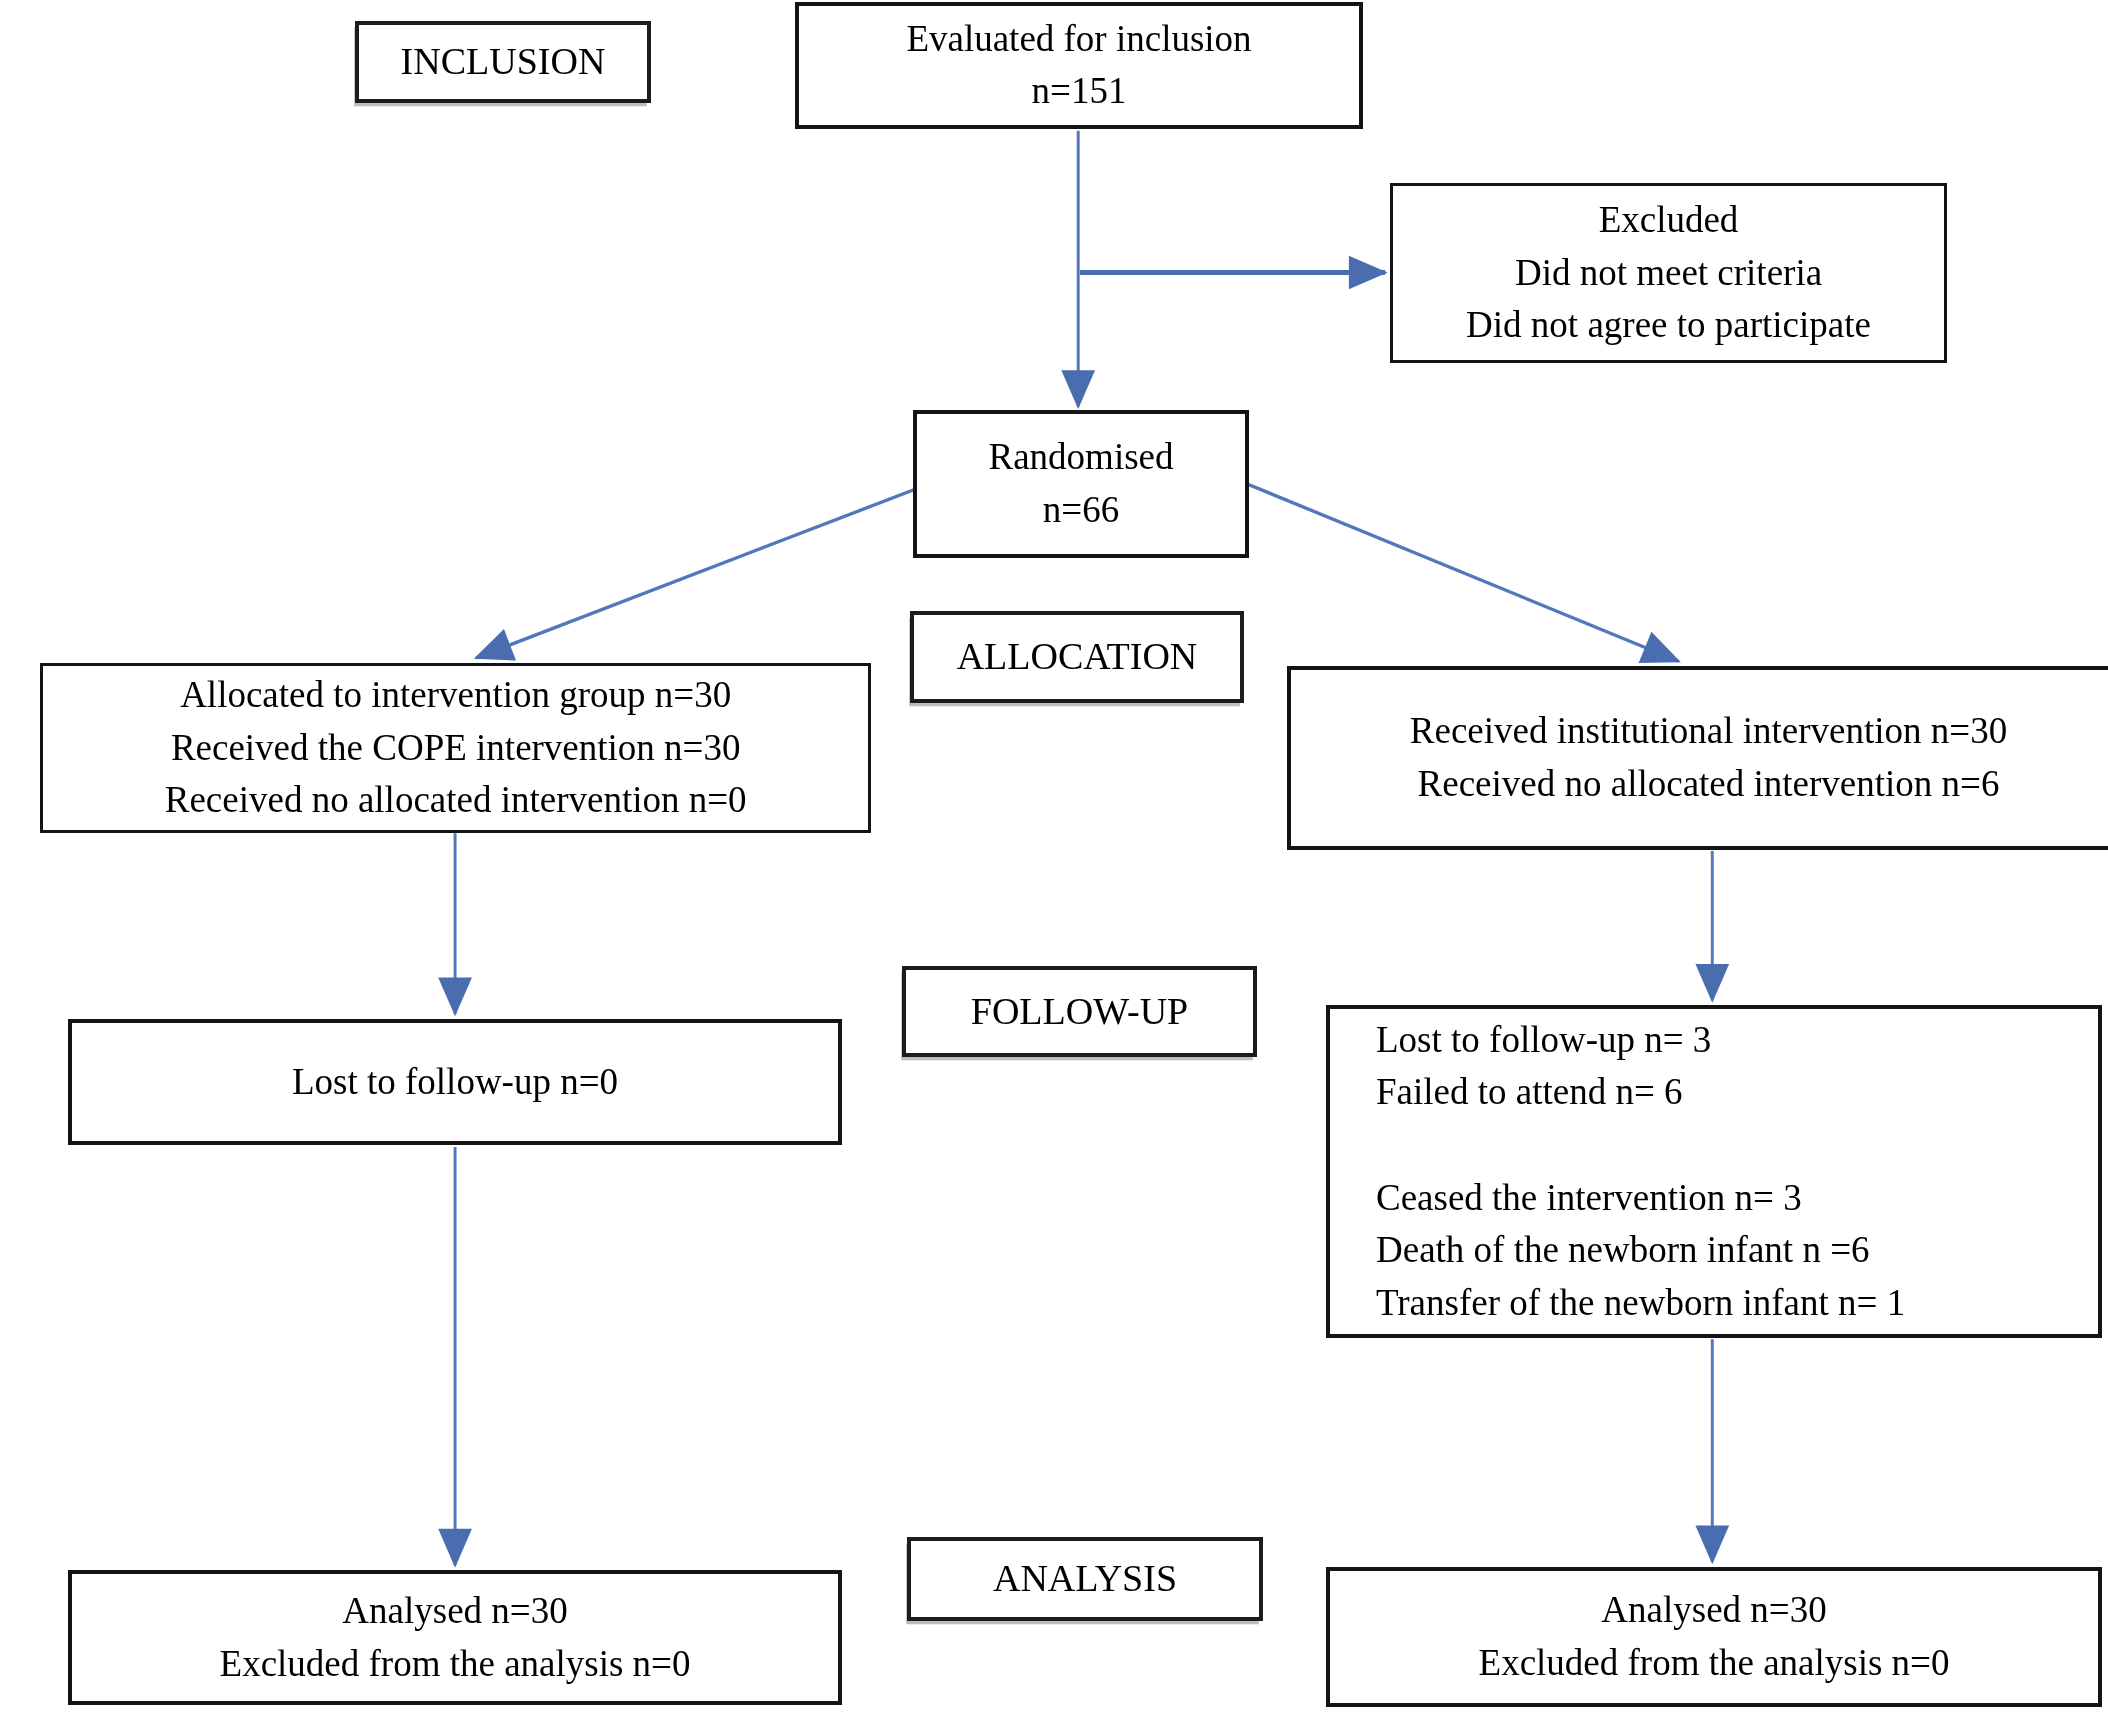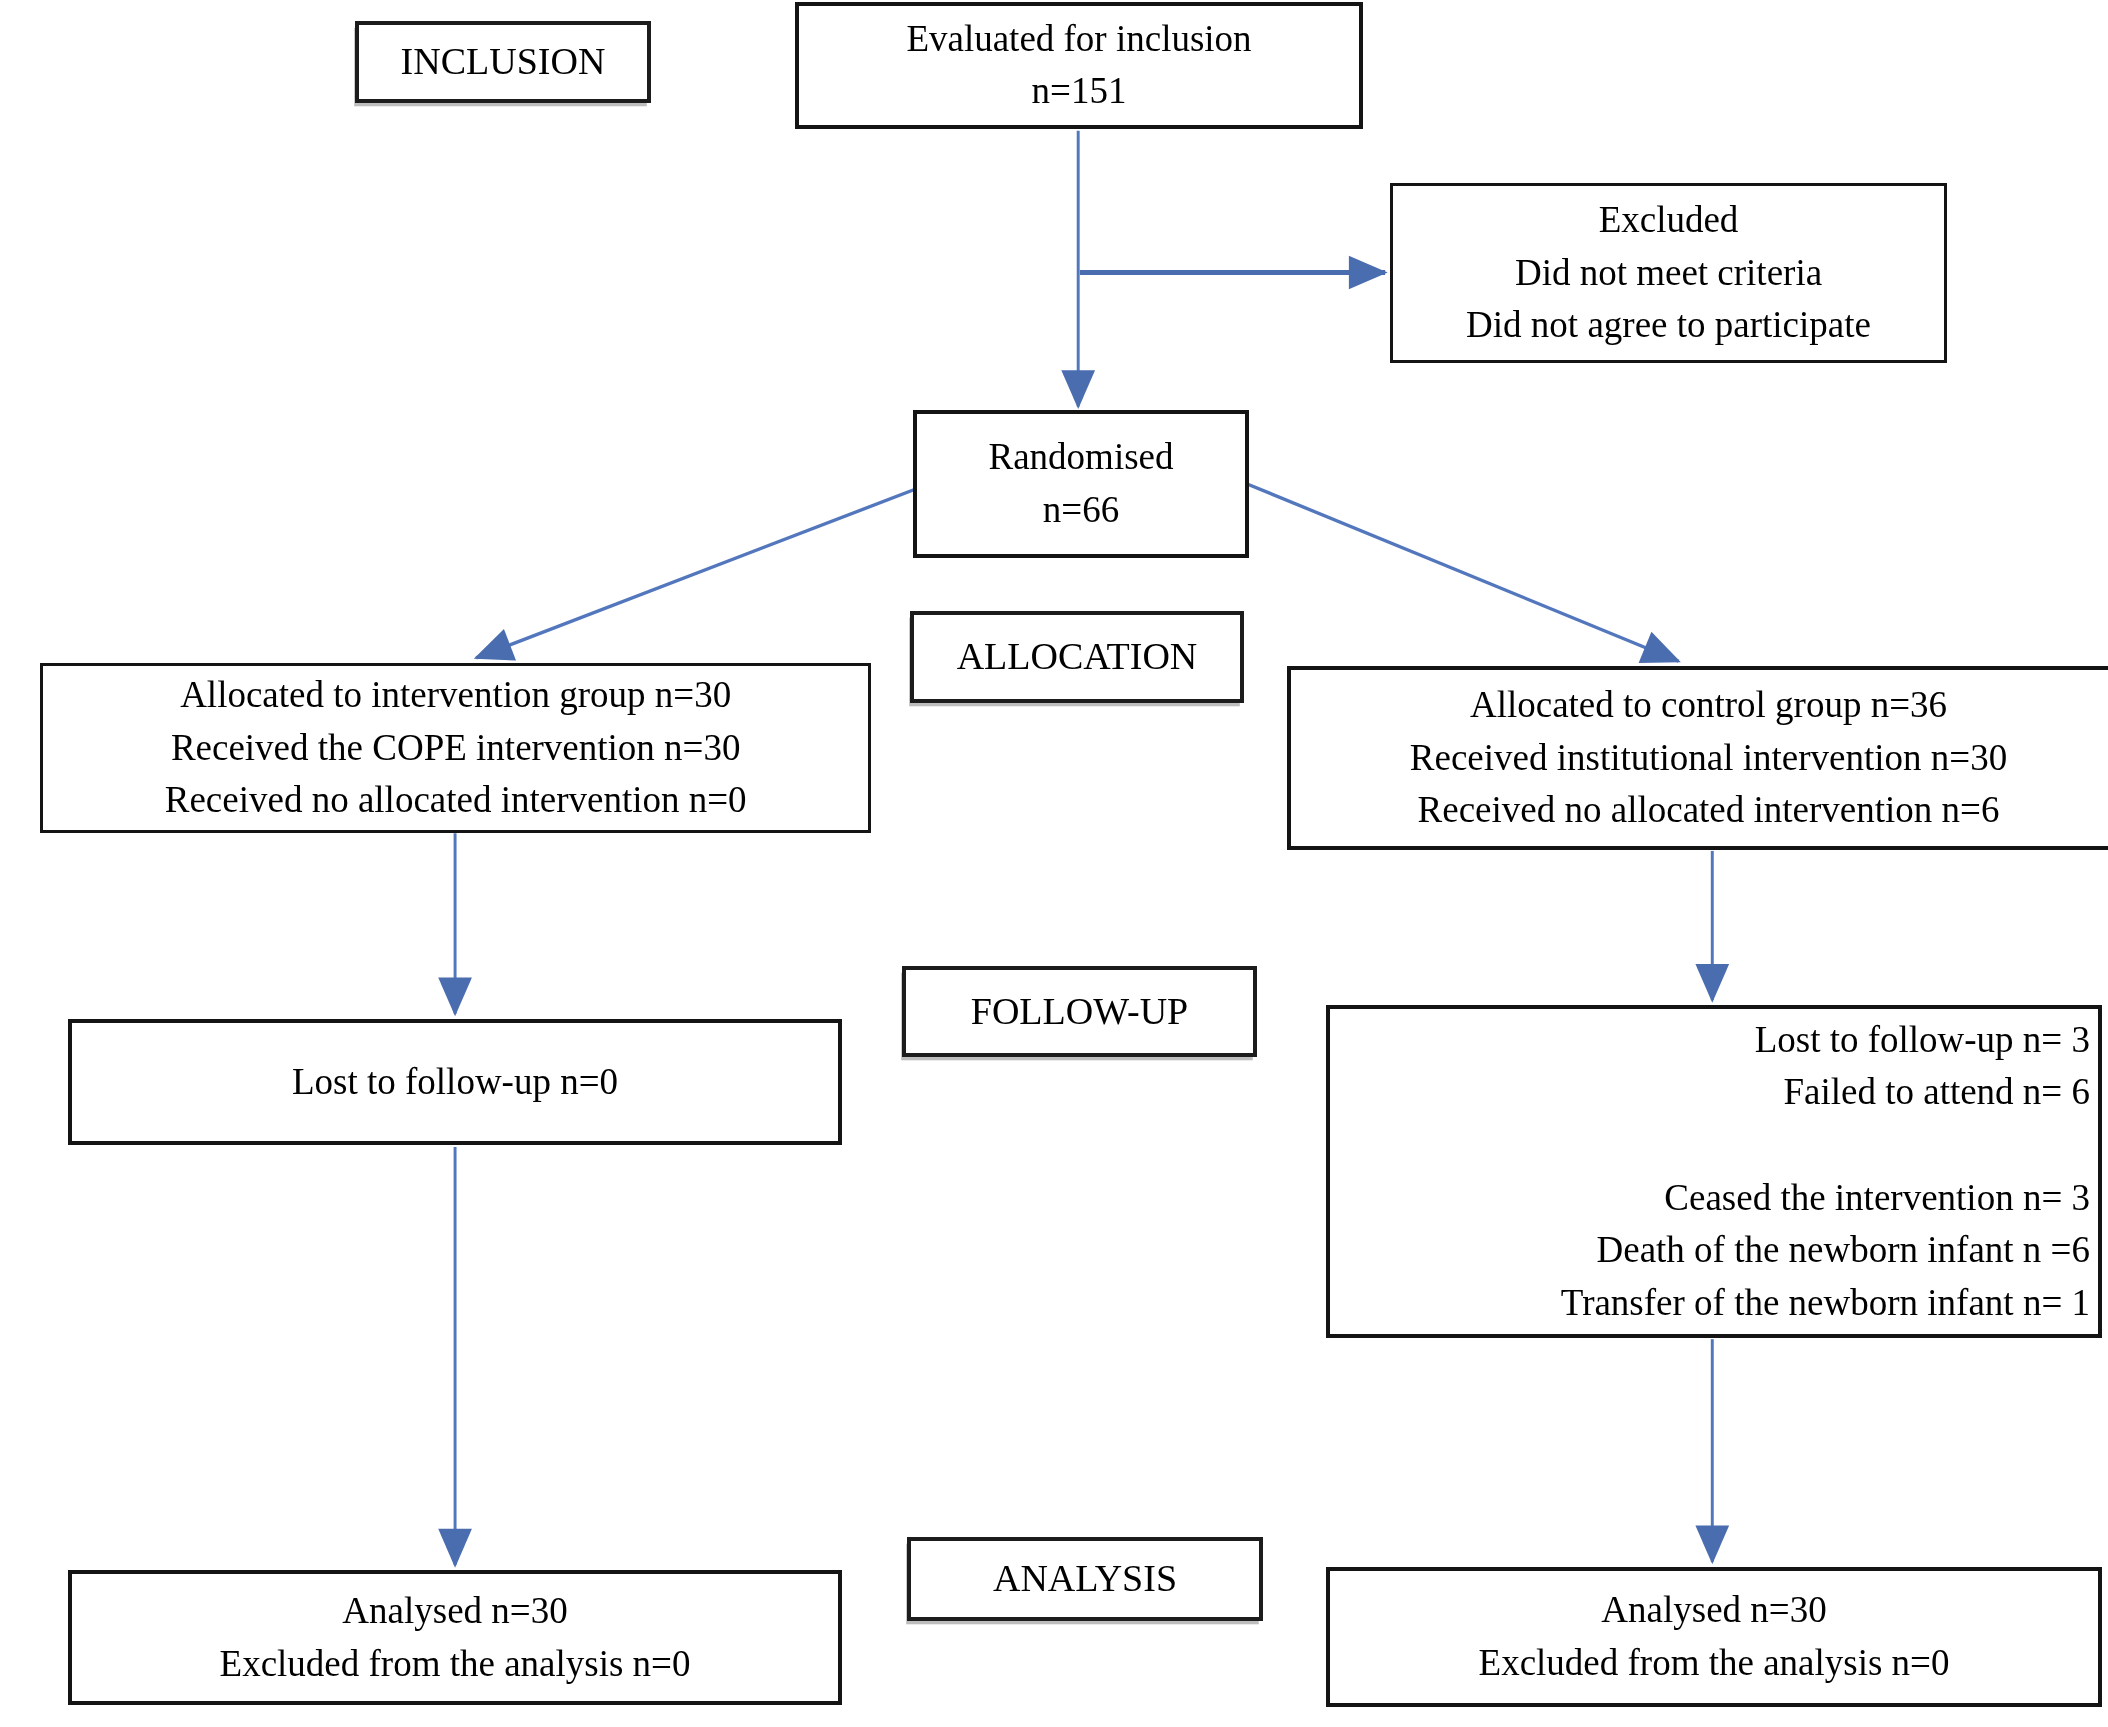--- a/index.html
+++ b/index.html
@@ -26,24 +26,24 @@
     display: flex;
     flex-direction: column;
     justify-content: center;
     align-items: center;
     text-align: center;
     font-size: 37px;
     line-height: 1.42;
   }
   .box.thin { border-width: 3.4px; }
   .box.leftalign {
-    align-items: flex-end;
+    align-items: flex-start;
     text-align: left;
     padding-left: 46px;
-    padding-right: 8px;
+    padding-right: 37px;
   }
   .box.label {
     border-width: 4.2px;
     border-color: #1c1c1c;
     font-size: 38px;
     box-shadow: -2.5px 5px 0 -1.7px #bdbdbd;
   }
   .bline { min-height: 1.42em; white-space: nowrap; }
 </style>
 </head>
@@ -99,21 +99,20 @@
     <div class="bline">n=66</div>
   </div>
 
   <div class="box thin" style="left:4.2px; top:663px; width:831px; height:170px">
     <div class="bline">Allocated to intervention group n=30</div>
     <div class="bline">Received the COPE intervention n=30</div>
     <div class="bline">Received no allocated intervention n=0</div>
   </div>
 
   <div class="box" style="left:1251px; top:666px; width:843px; height:184px">
-    <div class="bline">Allocated to control group n=36</div>
     <div class="bline">Received institutional intervention n=30</div>
     <div class="bline">Received no allocated intervention n=6</div>
   </div>
 
   <div class="box" style="left:32px; top:1019px; width:774px; height:126px">
     <div class="bline">Lost to follow-up n=0</div>
   </div>
 
   <div class="box leftalign" style="left:1290px; top:1005px; width:776px; height:333px">
     <div class="bline">Lost to follow-up n= 3</div>

